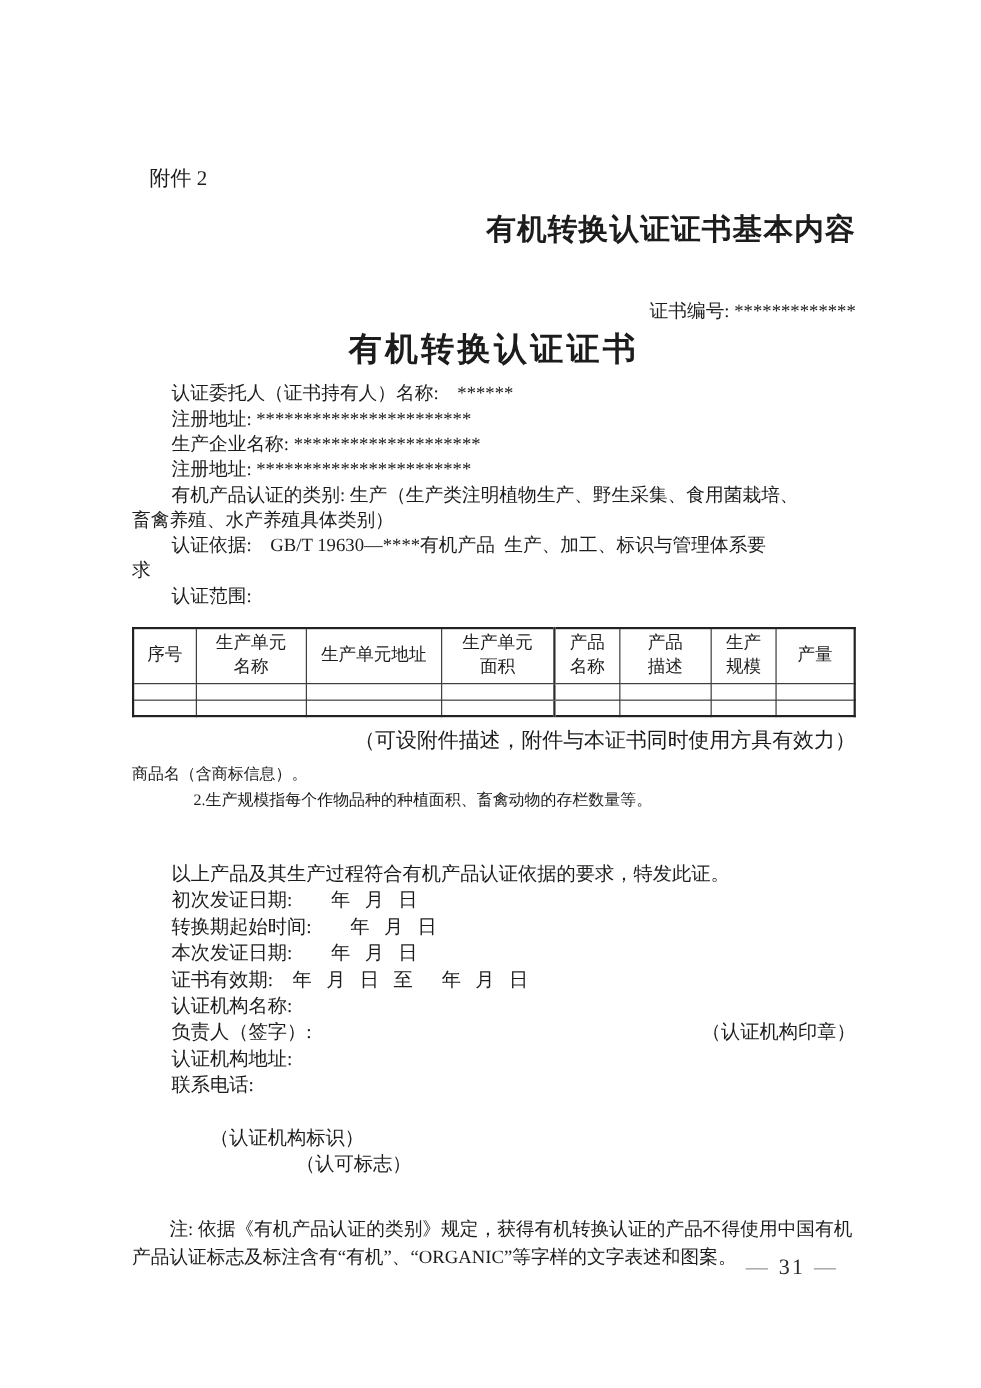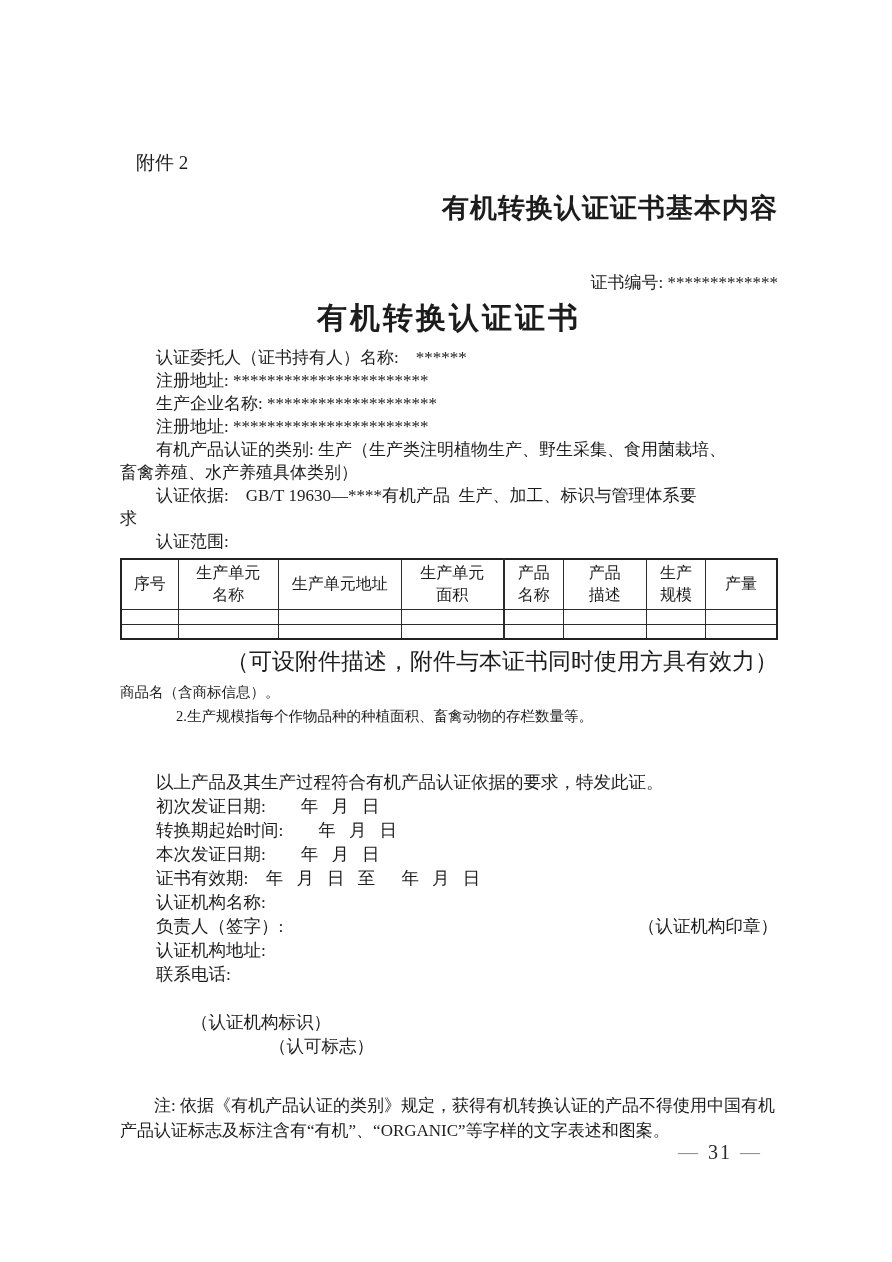--- a/index.html
+++ b/index.html
@@ -51,21 +51,21 @@
     line-height: 40px;
   }
   .body-lines { margin-top: 8px; }
   .line {
     font-size: 17px;
     line-height: 23px;
     white-space: pre-wrap;
   }
   .indent { padding-left: 36px; }
   table.scope {
-    margin-top: 5px;
+    margin-top: 17px;
     width: 100%;
     border-collapse: collapse;
     table-layout: fixed;
   }
   table.scope th, table.scope td {
     border: 1px solid #2b2b2b;
     font-weight: normal;
     font-size: 16px;
     line-height: 22px;
     text-align: center;
@@ -73,21 +73,21 @@
     white-space: pre-line;
     padding: 2px 1px;
   }
   table.scope { border: 2px solid #222222; }
   table.scope th { height: 50px; }
   table.scope td { height: 15px; }
   table.scope .heavy-left { border-left-width: 2px; }
   .attach-note {
     margin-top: 10px;
     text-align: right;
-    font-size: 23px;
+    font-size: 19px;
     line-height: 23px;
   }
   .small-notes { margin-top: 7px; }
   .note-line {
     font-size: 14.5px;
     line-height: 24px;
     white-space: pre-wrap;
   }
   .note-indent1 { padding-left: 22px; }
   .note-indent2 { padding-left: 56px; }

